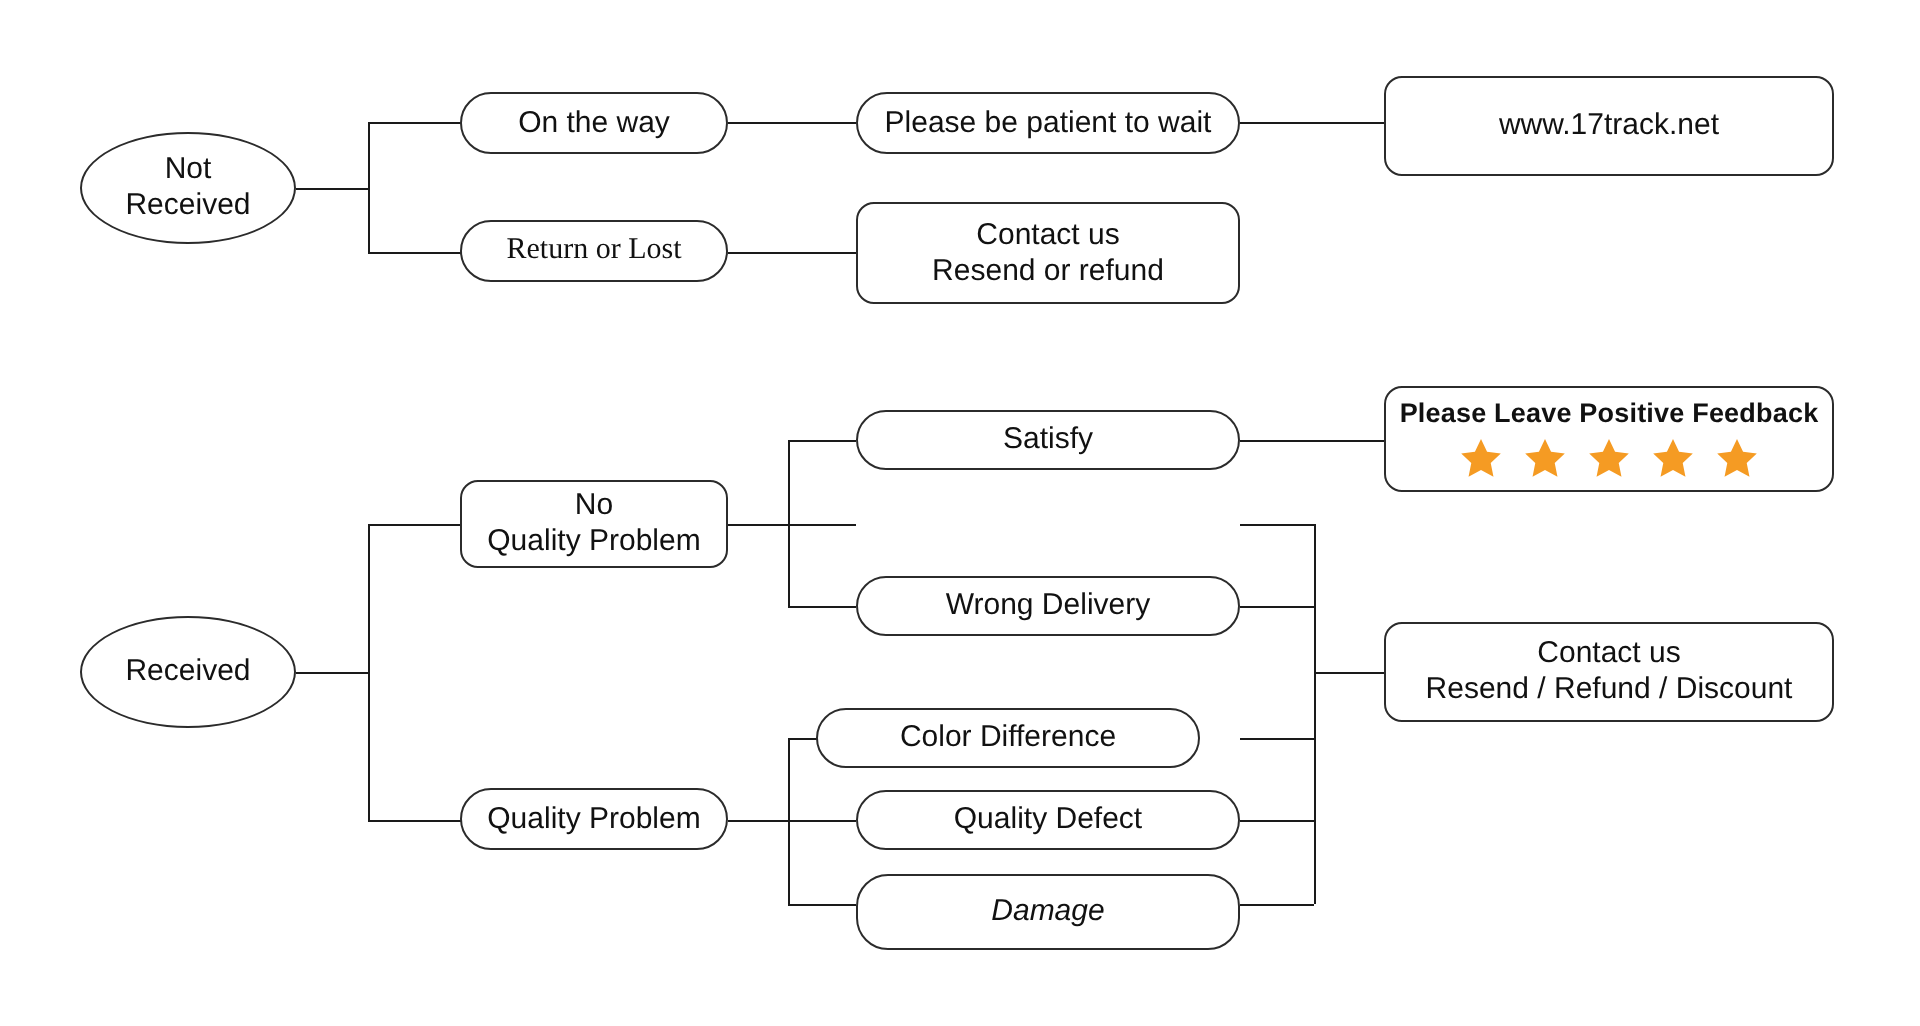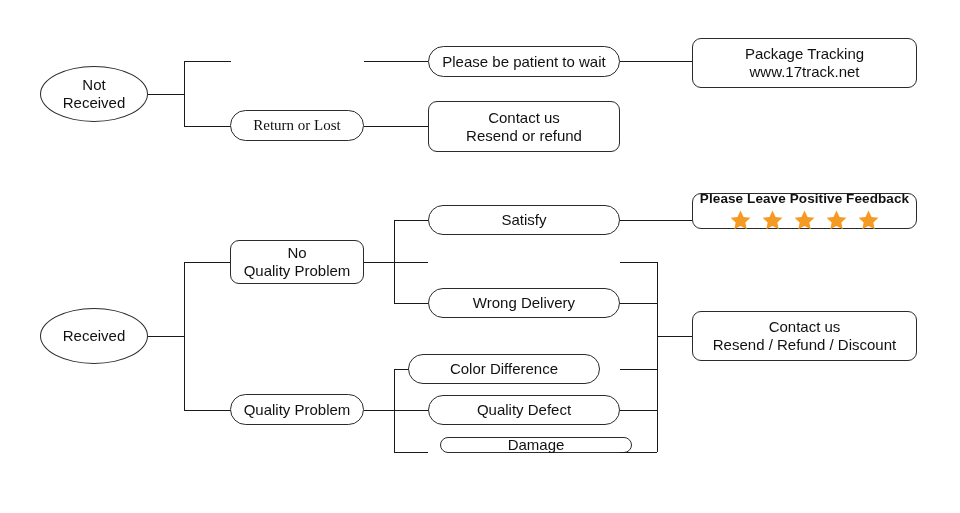--- a/index.html
+++ b/index.html
@@ -79,20 +79,23 @@
   <div class="node ellipse t15" style="left:40px; top:66px; width:108px; height:56px;">
     <span class="ln">Not</span>
     <span class="ln">Received</span>
   </div>
 
   <div class="line h" style="left:148px; top:94px; width:36px;"></div>
   <div class="line v" style="left:184px; top:61px; height:65px;"></div>
   <div class="line h" style="left:184px; top:61px; width:47px;"></div>
   <div class="line h" style="left:184px; top:126px; width:47px;"></div>
 
+  <div class="node pill t15" style="left:230px; top:46px; width:134px; height:31px;">
+    <span class="ln">On the way</span>
+  </div>
 
   <div class="node pill t15" style="left:230px; top:110px; width:134px; height:31px;font-family:Liberation Serif, serif;">
     <span class="ln">Return or Lost</span>
   </div>
 
   <div class="line h" style="left:364px; top:61px; width:64px;"></div>
 
   <div class="line h" style="left:364px; top:126px; width:64px;"></div>
 
   <div class="node pill t15" style="left:428px; top:46px; width:192px; height:31px;">
@@ -100,21 +103,20 @@
   </div>
 
   <div class="node rounded t15" style="left:428px; top:101px; width:192px; height:51px;">
     <span class="ln">Contact us</span>
     <span class="ln">Resend or refund</span>
   </div>
 
   <div class="line h" style="left:620px; top:61px; width:72px;"></div>
 
   <div class="node rounded t15" style="left:692px; top:38px; width:225px; height:50px;">
-    <span class="ln">Package Tracking</span>
     <span class="ln">www.17track.net</span>
   </div>
 
   <div class="node ellipse t15" style="left:40px; top:308px; width:108px; height:56px;">
     <span class="ln">Received</span>
   </div>
 
   <div class="line h" style="left:148px; top:336px; width:36px;"></div>
   <div class="line v" style="left:184px; top:262px; height:148px;"></div>
   <div class="line h" style="left:184px; top:262px; width:47px;"></div>
@@ -151,35 +153,35 @@
   </div>
 
   <div class="node pill t15" style="left:408px; top:354px; width:192px; height:30px;">
     <span class="ln">Color Difference</span>
   </div>
 
   <div class="node pill t15" style="left:428px; top:395px; width:192px; height:30px;">
     <span class="ln">Quality Defect</span>
   </div>
 
-  <div class="node pill t15" style="left:440px; top:437px; width:192px; height:16px;">
+  <div class="node pill t15" style="left:428px; top:437px; width:192px; height:38px;font-style:italic;">
     <span class="ln">Damage</span>
   </div>
 
   <div class="line h" style="left:620px; top:220px; width:72px;"></div>
 
   <div class="line h" style="left:620px; top:262px; width:37px;"></div>
   <div class="line h" style="left:620px; top:303px; width:37px;"></div>
   <div class="line h" style="left:620px; top:369px; width:37px;"></div>
   <div class="line h" style="left:620px; top:410px; width:37px;"></div>
   <div class="line h" style="left:620px; top:452px; width:37px;"></div>
   <div class="line v" style="left:657px; top:262px; height:190px;"></div>
   <div class="line h" style="left:657px; top:336px; width:35px;"></div>
 
-  <div class="node rounded" style="left:692px; top:193px; width:225px; height:36px;">
+  <div class="node rounded" style="left:692px; top:193px; width:225px; height:53px;">
     <span class="ln fb-title">Please Leave Positive Feedback</span>
     <span class="stars">
       <svg class="star" viewBox="0 0 24 24">
         <polygon points="12,1.6 15.3,8.6 22.8,9.5 17.3,14.7 18.8,22.2 12,18.5 5.2,22.2 6.7,14.7 1.2,9.5 8.7,8.6" fill="#F59B23"></polygon>
       </svg>
       <svg class="star" viewBox="0 0 24 24">
         <polygon points="12,1.6 15.3,8.6 22.8,9.5 17.3,14.7 18.8,22.2 12,18.5 5.2,22.2 6.7,14.7 1.2,9.5 8.7,8.6" fill="#F59B23"></polygon>
       </svg>
       <svg class="star" viewBox="0 0 24 24">
         <polygon points="12,1.6 15.3,8.6 22.8,9.5 17.3,14.7 18.8,22.2 12,18.5 5.2,22.2 6.7,14.7 1.2,9.5 8.7,8.6" fill="#F59B23"></polygon>

